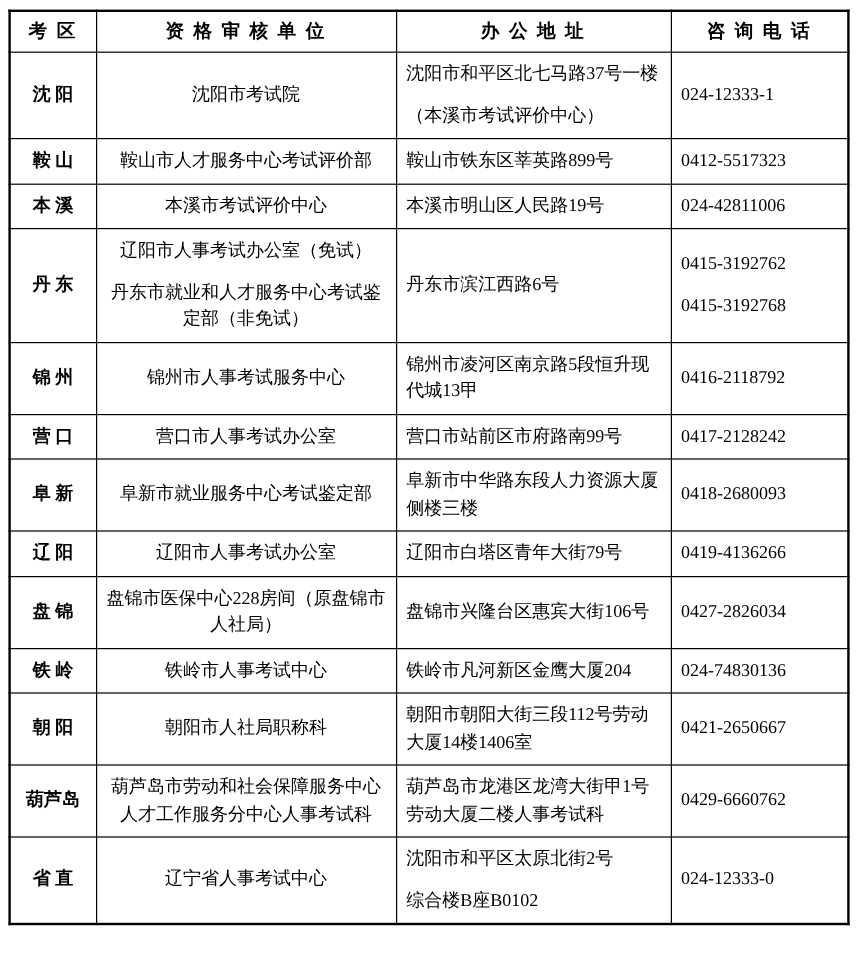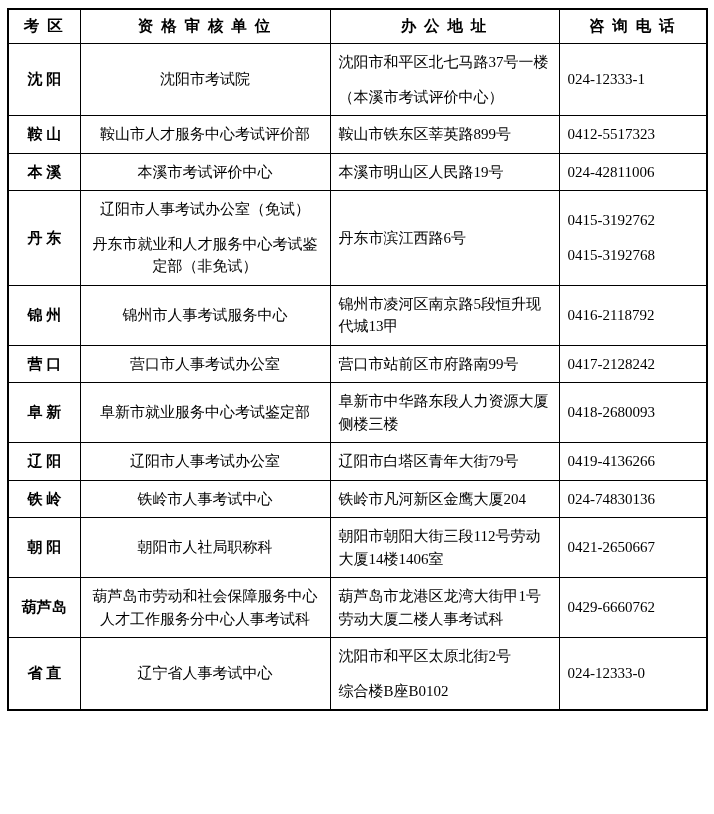--- a/index.html
+++ b/index.html
@@ -129,20 +129,26 @@
     <td class="c-address">阜新市中华路东段人力资源大厦侧楼三楼</td>
     <td class="c-phone">0418-2680093</td>
   </tr>
         <tr>
     <td class="c-region">辽 阳</td>
     <td class="c-unit">辽阳市人事考试办公室</td>
     <td class="c-address">辽阳市白塔区青年大街79号</td>
     <td class="c-phone">0419-4136266</td>
   </tr>
         <tr>
+    <td class="c-region">盘 锦</td>
+    <td class="c-unit">盘锦市医保中心228房间（原盘锦市人社局）</td>
+    <td class="c-address">盘锦市兴隆台区惠宾大街106号</td>
+    <td class="c-phone">0427-2826034</td>
+  </tr>
+        <tr>
     <td class="c-region">铁 岭</td>
     <td class="c-unit">铁岭市人事考试中心</td>
     <td class="c-address">铁岭市凡河新区金鹰大厦204</td>
     <td class="c-phone">024-74830136</td>
   </tr>
         <tr>
     <td class="c-region">朝 阳</td>
     <td class="c-unit">朝阳市人社局职称科</td>
     <td class="c-address">朝阳市朝阳大街三段112号劳动大厦14楼1406室</td>
     <td class="c-phone">0421-2650667</td>

